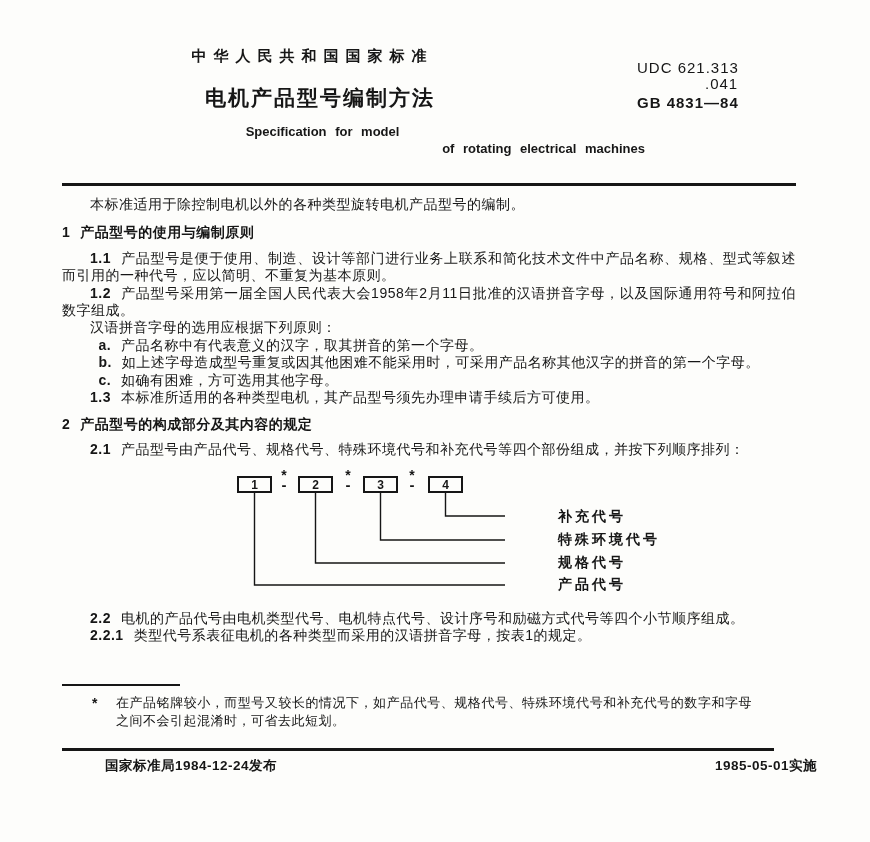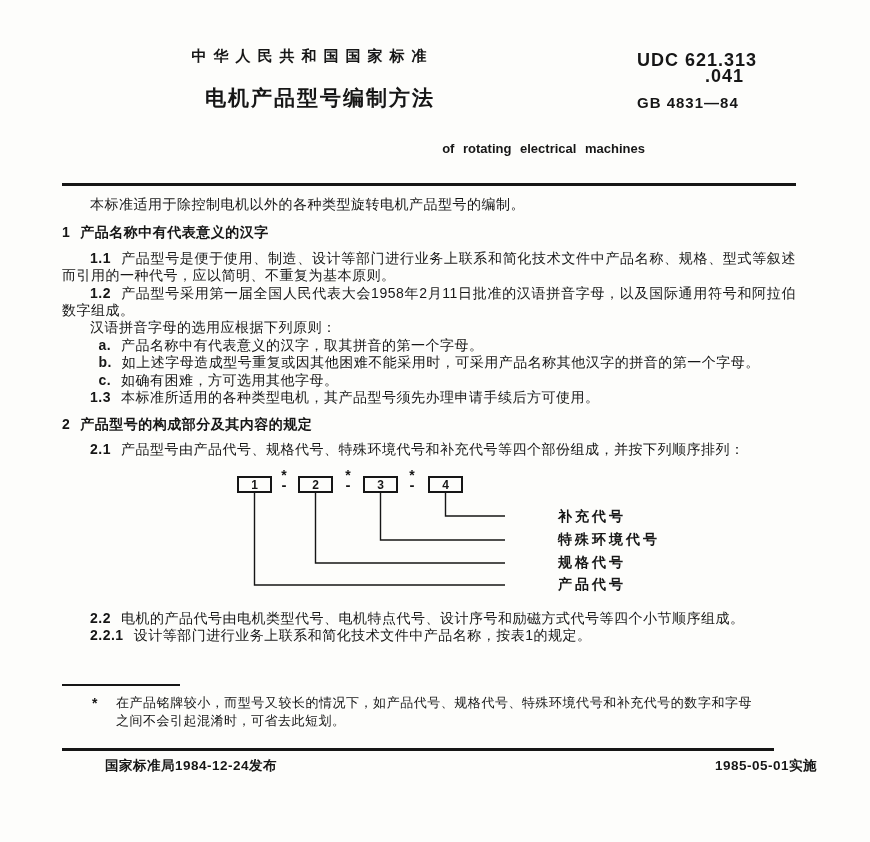--- a/index.html
+++ b/index.html
@@ -14,21 +14,21 @@
 
   
   .std-org{position:absolute;top:47px;left:0;width:625px;text-align:center;
     font-size:15px;font-weight:bold;letter-spacing:7px;}
   .title-cn{position:absolute;top:84px;left:0;width:640px;text-align:center;
     font-size:21px;font-weight:bold;letter-spacing:2px;}
   .title-en1{position:absolute;top:124px;left:0;width:645px;text-align:center;
     font-size:13px;font-weight:bold;word-spacing:5px;}
   .title-en2{position:absolute;top:141px;left:0;width:645px;text-align:right;
     font-size:13px;font-weight:bold;word-spacing:5px;}
-  .udc{position:absolute;top:52px;left:637px;font-size:18px;font-weight:bold;
+  .udc{position:absolute;top:60px;left:637px;font-size:15px;font-weight:normal;
     letter-spacing:1px;line-height:16px;}
   .udc .udc2{display:block;margin-left:68px;}
   .gb{position:absolute;top:94px;left:637px;font-size:15px;font-weight:bold;letter-spacing:1px;}
   .top-rule{position:absolute;top:183px;left:62px;width:734px;height:3px;background:#161616;}
 
   
   .content1{position:absolute;top:196px;left:62px;width:734px;
     font-size:14px;line-height:17.4px;letter-spacing:0.5px;text-align:justify;}
   .content2{position:absolute;top:610px;left:62px;width:734px;
     font-size:14px;line-height:17.4px;letter-spacing:0.5px;text-align:justify;}
@@ -67,31 +67,32 @@
     display:flex;justify-content:space-between;
     font-size:13.5px;font-weight:bold;letter-spacing:0.5px;padding-left:43px;}
 </style>
 </head>
 <body>
 
 <div class="page">
 
   <div class="std-org">中华人民共和国国家标准</div>
   <div class="title-cn">电机产品型号编制方法</div>
+  <div class="title-en1">Specification for model</div>
   <div class="title-en2">of rotating electrical machines</div>
   <div class="udc">
     <span>UDC 621.313</span>
     <span class="udc2">.041</span>
   </div>
   <div class="gb">GB 4831—84</div>
   <div class="top-rule"></div>
 
   <div class="content1">
     <p class="para">本标准适用于除控制电机以外的各种类型旋转电机产品型号的编制。</p>
-    <p class="heading"><span class="num">1</span><span>产品名称中有代表意义的汉字</span></p>
+    <p class="heading"><span class="num">1</span><span>产品型号的使用与编制原则</span></p>
     <p class="para"><span class="num">1.1</span><span>产品型号是便于使用、制造、设计等部门进行业务上联系和简化技术文件中产品名称、规格、型式等叙述而引用的一种代号，应以简明、不重复为基本原则。</span></p>
     <p class="para"><span class="num">1.2</span><span>产品型号采用第一届全国人民代表大会1958年2月11日批准的汉语拼音字母，以及国际通用符号和阿拉伯数字组成。</span></p>
     <p class="para">汉语拼音字母的选用应根据下列原则：</p>
     <p class="item"><span class="num">a.</span><span>产品名称中有代表意义的汉字，取其拼音的第一个字母。</span></p>
     <p class="item"><span class="num">b.</span><span>如上述字母造成型号重复或因其他困难不能采用时，可采用产品名称其他汉字的拼音的第一个字母。</span></p>
     <p class="item"><span class="num">c.</span><span>如确有困难，方可选用其他字母。</span></p>
     <p class="para"><span class="num">1.3</span><span>本标准所适用的各种类型电机，其产品型号须先办理申请手续后方可使用。</span></p>
     <p class="heading h2"><span class="num">2</span><span>产品型号的构成部分及其内容的规定</span></p>
     <p class="para"><span class="num">2.1</span><span>产品型号由产品代号、规格代号、特殊环境代号和补充代号等四个部份组成，并按下列顺序排列：</span></p>
   </div>
@@ -120,21 +121,21 @@
         <span class="sep-dash">-</span>
       </div>
     <div class="dlabel l1">补充代号</div>
     <div class="dlabel l2">特殊环境代号</div>
     <div class="dlabel l3">规格代号</div>
     <div class="dlabel l4">产品代号</div>
   </div>
 
   <div class="content2">
     <p class="para"><span class="num">2.2</span><span>电机的产品代号由电机类型代号、电机特点代号、设计序号和励磁方式代号等四个小节顺序组成。</span></p>
-    <p class="para"><span class="num">2.2.1</span><span>设计等部门进行业务上联系和简化技术文件中产品名称，按表1的规定。</span></p>
+    <p class="para"><span class="num">2.2.1</span><span>类型代号系表征电机的各种类型而采用的汉语拼音字母，按表1的规定。</span></p>
   </div>
 
   <div class="footnote-block">
     <div class="fn-rule"></div>
     <div class="fn-body">
       <span class="fn-marker">*</span>
       <span class="fn-text">在产品铭牌较小，而型号又较长的情况下，如产品代号、规格代号、特殊环境代号和补充代号的数字和字母之间不会引起混淆时，可省去此短划。</span>
     </div>
   </div>
 

